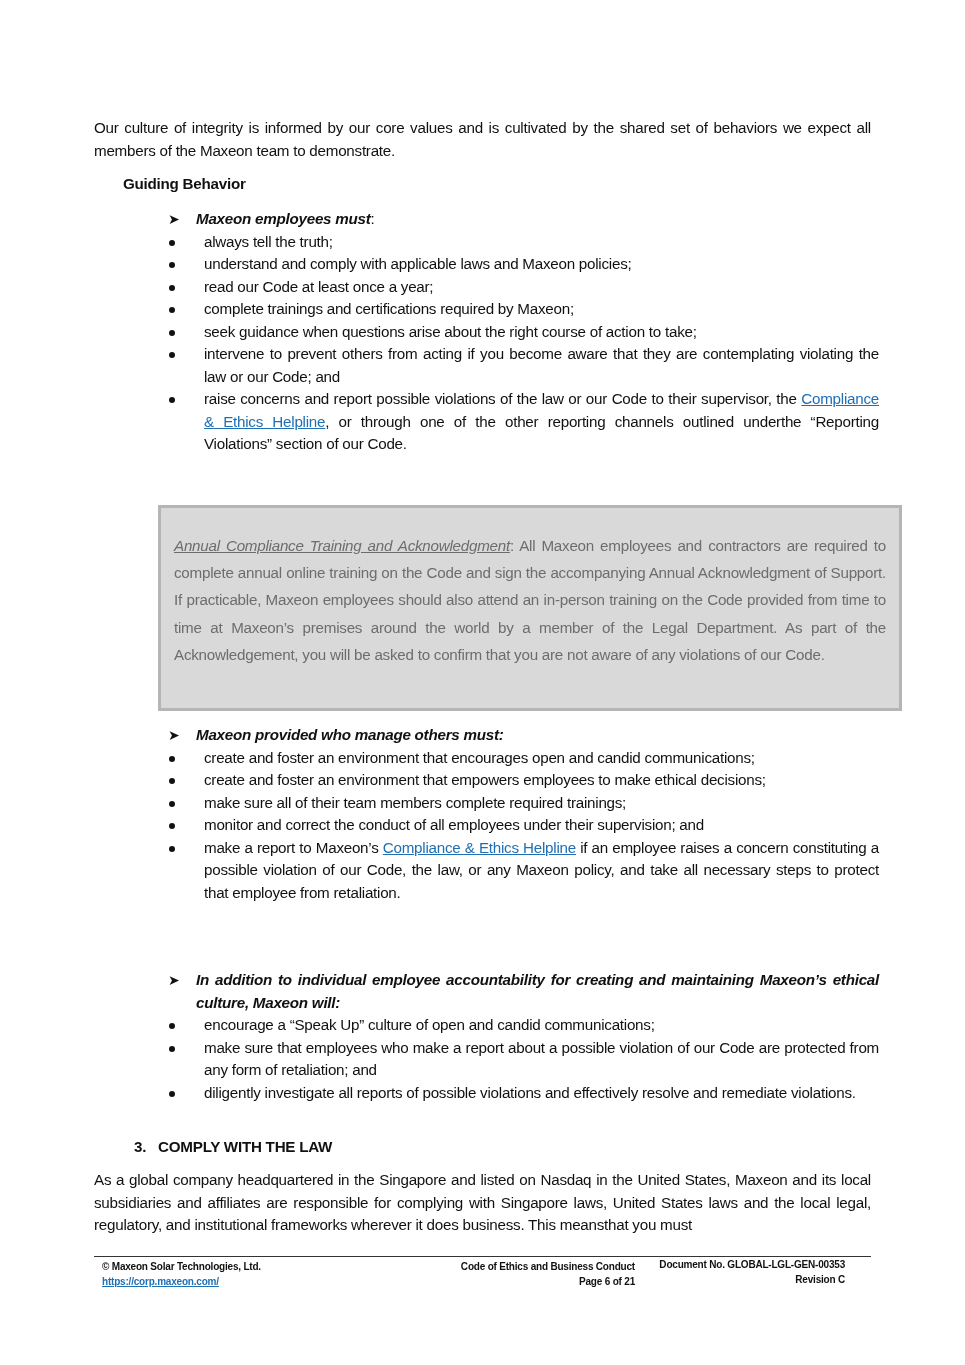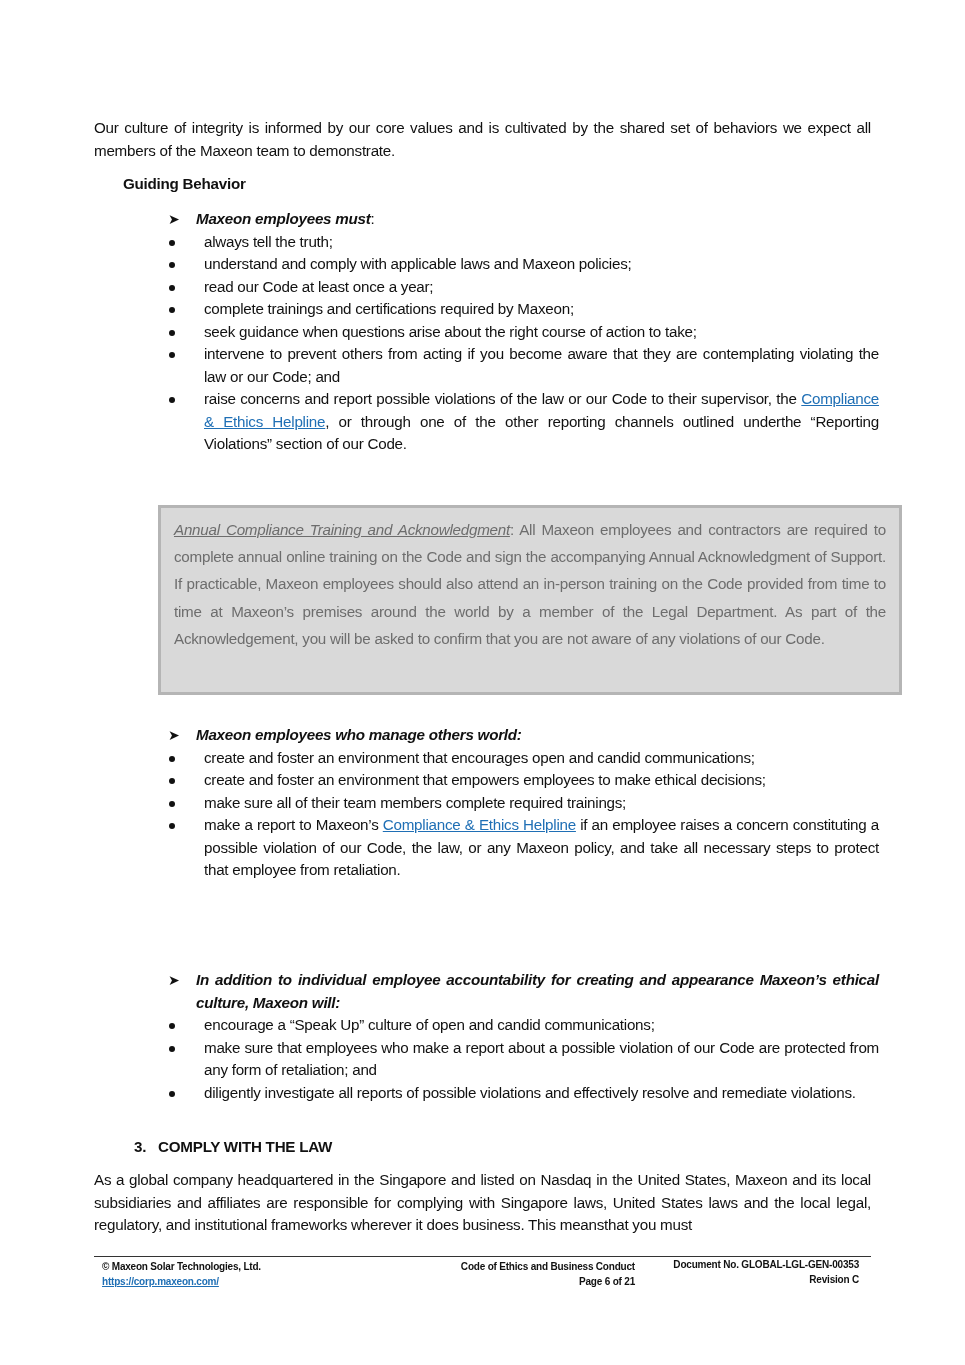--- a/index.html
+++ b/index.html
@@ -16,21 +16,21 @@
   .arrow-text { font-weight: bold; font-style: italic; }
   ul.bullets { list-style: none; margin: 0; padding: 0; }
   ul.bullets li { position: relative; padding-left: 36px; line-height: 22.5px; text-align: justify; }
   ul.bullets li .dot { position: absolute; left: 0; top: 0; width: 36px; }
   ul.bullets li .dot::before {
     content: ""; position: absolute; left: 1px; top: 9px; width: 6px; height: 6px; border-radius: 50%; background: #111;
   }
   .link { color: #1f6fb5; text-decoration: underline; }
   .graybox {
     left: 158px; top: 505px; width: 712px; height: 168px;
-    background: #d9d9d9; border: 3px solid #b5b5b5; padding: 8px 13px 8px 13px;
+    background: #d9d9d9; border: 3px solid #b5b5b5; padding: 24px 13px 8px 13px;
     color: #6d6d6d; line-height: 27.2px; text-align: justify; font-size: 15.2px;
   }
   .graybox .box-title { font-style: italic; text-decoration: underline; }
   .footer-line { left: 94px; top: 1256px; width: 777px; height: 1px; background: #333; }
   .footer { font-size: 10px; line-height: 15px; color: #111; letter-spacing: -0.2px; font-weight: bold; }
 </style>
 </head>
 <body>
 
 <div class="abs para" style="top:117px;">Our culture of integrity is informed by our core values and is cultivated by the shared set of behaviors we expect all members of the Maxeon team to demonstrate.</div>
@@ -51,50 +51,51 @@
     <li><span class="dot"></span><span>raise concerns and report possible violations of the law or our Code to their supervisor, the </span><a class="link">Compliance &amp; Ethics Helpline</a><span>, or through one of the other reporting channels outlined underthe “Reporting Violations” section of our Code.</span></li>
   </ul>
 </div>
 
 <div class="abs graybox">
   <span class="box-title">Annual Compliance Training and Acknowledgment</span><span>: All Maxeon employees and contractors are required to complete annual online training on the Code and sign the accompanying Annual Acknowledgment of Support. If practicable, Maxeon employees should also attend an in-person training on the Code provided from time to time at Maxeon’s premises around the world by a member of the Legal Department. As part of the Acknowledgement, you will be asked to confirm that you are not aware of any violations of our Code.</span>
 </div>
 
 <div class="abs arrow-item" style="top:724px;">
   <div>
-    <span class="arrow">➤</span><span class="arrow-text">Maxeon employees who manage others world:</span>
+    <span class="arrow">➤</span><span class="arrow-text">Maxeon provided who manage others must:</span>
   </div>
   <ul class="bullets">
     <li><span class="dot"></span><span>create and foster an environment that encourages open and candid communications;</span></li>
     <li><span class="dot"></span><span>create and foster an environment that empowers employees to make ethical decisions;</span></li>
     <li><span class="dot"></span><span>make sure all of their team members complete required trainings;</span></li>
+    <li><span class="dot"></span><span>monitor and correct the conduct of all employees under their supervision; and</span></li>
     <li><span class="dot"></span><span>make a report to Maxeon’s </span><a class="link">Compliance &amp; Ethics Helpline</a><span> if an employee raises a concern constituting a possible violation of our Code, the law, or any Maxeon policy, and take all necessary steps to protect that employee from retaliation.</span></li>
   </ul>
 </div>
 
 <div class="abs arrow-item" style="top:969px;">
   <div style="display:flex;">
     <span class="arrow" style="flex:0 0 28px;">➤</span>
-      <span class="arrow-text" style="text-align:justify;">In addition to individual employee accountability for creating and appearance Maxeon’s ethical culture, Maxeon will:</span>
+      <span class="arrow-text" style="text-align:justify;">In addition to individual employee accountability for creating and maintaining Maxeon’s ethical culture, Maxeon will:</span>
   </div>
   <ul class="bullets">
     <li><span class="dot"></span><span>encourage a “Speak Up” culture of open and candid communications;</span></li>
     <li><span class="dot"></span><span>make sure that employees who make a report about a possible violation of our Code are protected from any form of retaliation; and</span></li>
     <li><span class="dot"></span><span>diligently investigate all reports of possible violations and effectively resolve and remediate violations.</span></li>
   </ul>
 </div>
 
 <div class="abs heading" style="left:94px; top:1138px; white-space:pre;margin-left:40px;">3.   COMPLY WITH THE LAW</div>
 <div class="abs para" style="top:1169px;">As a global company headquartered in the Singapore and listed on Nasdaq in the United States, Maxeon and its local subsidiaries and affiliates are responsible for complying with Singapore laws, United States laws and the local legal, regulatory, and institutional frameworks wherever it does business. This meansthat you must</div>
 
 <div class="abs footer-line"></div>
 <div class="abs footer" style="left:102px; top:1259px;">
   <div>© Maxeon Solar Technologies, Ltd.</div>
   <div><a class="link">https://corp.maxeon.com/</a></div>
 </div>
 <div class="abs footer" style="left:330px; width:305px; top:1259px; text-align:right;">
   <div>Code of Ethics and Business Conduct</div>
   <div><span>Page </span><b>6</b><span> of </span><b>21</b></div>
 </div>
-<div class="abs footer" style="right:106px; top:1257px; text-align:right;">
+<div class="abs footer" style="right:120px; top:1257px; text-align:right;">
   <div>Document No. GLOBAL-LGL-GEN-00353</div>
   <div>Revision C</div>
 </div>
 
 </body></html>

